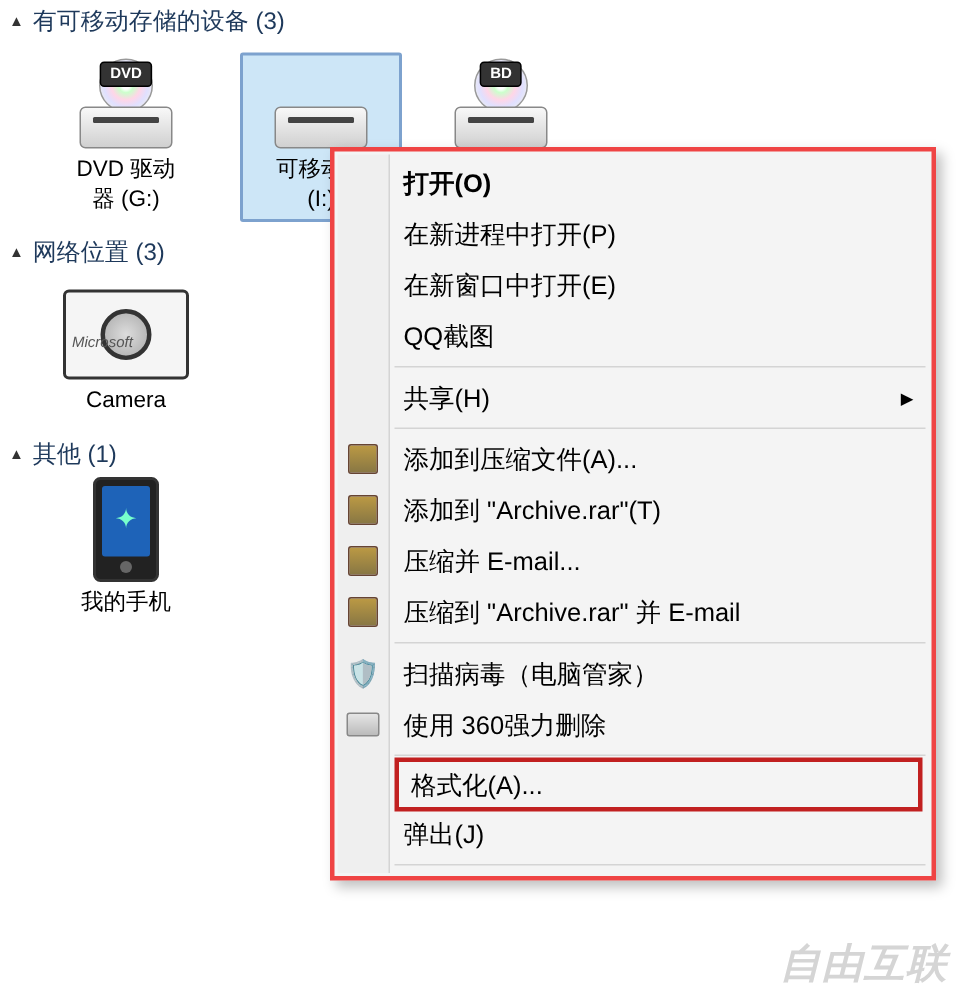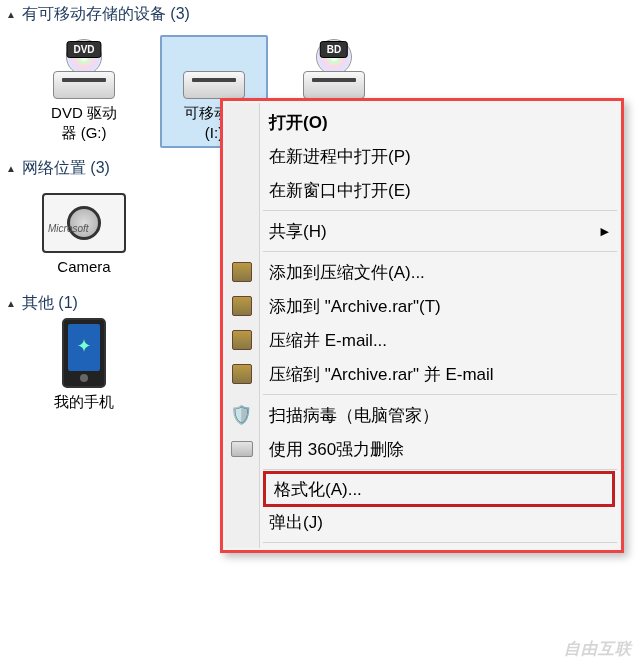--- a/index.html
+++ b/index.html
@@ -244,21 +244,21 @@
     width: 16px; height: 16px;
     border-radius: 50%;
     background: radial-gradient(circle at 30% 30%, #8f8, #0a0 60%);
     border: 1px solid #070;
   }
 
   .watermark {
     position: absolute;
     right: 8px;
     bottom: 8px;
-    font-size: 16px;
+    font-size: 27px;
     font-weight: bold;
     font-style: italic;
     color: rgba(150,150,150,0.4);
     letter-spacing: 1px;
     margin-top: 28px;
   }
 </style>
 </head>
 <body>
 
@@ -348,20 +348,23 @@
 
   <div class="menu-item bold">
     <span>打开(O)</span>
   </div>
   <div class="menu-item">
     <span>在新进程中打开(P)</span>
   </div>
   <div class="menu-item">
     <span>在新窗口中打开(E)</span>
   </div>
+  <div class="menu-item">
+    <span>QQ截图</span>
+  </div>
 
   <div class="menu-sep"></div>
 
   <div class="menu-item">
     <span>共享(H)</span>
     <span class="submenu-arrow">▶</span>
   </div>
 
   <div class="menu-sep"></div>
 

